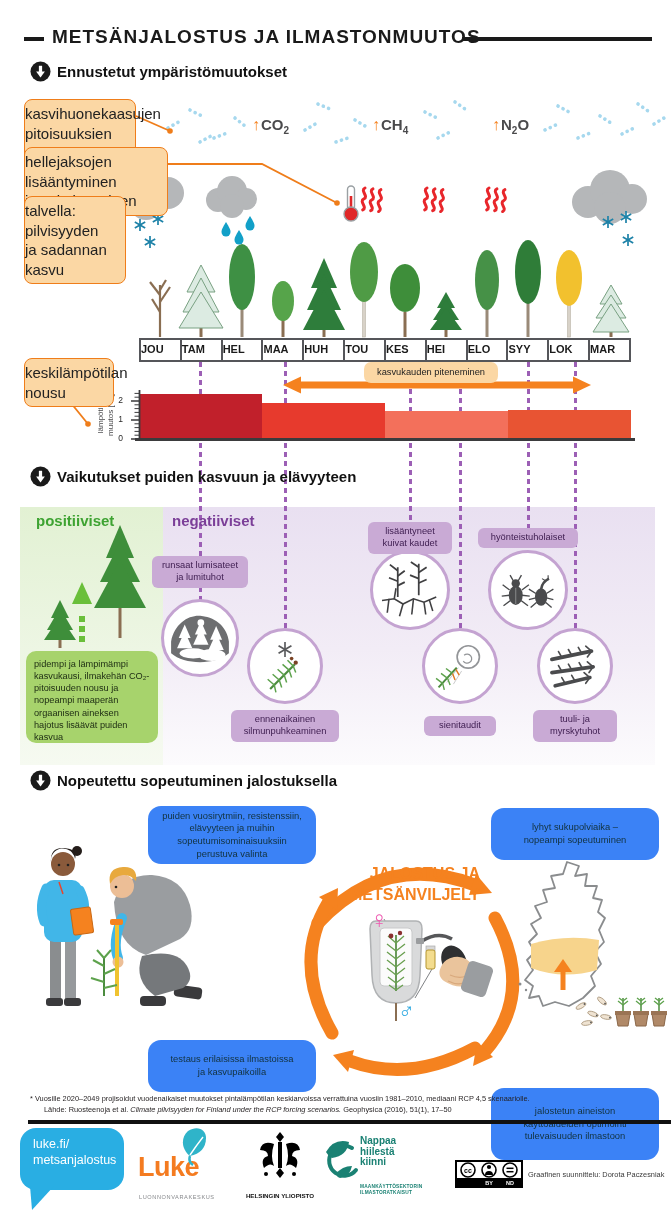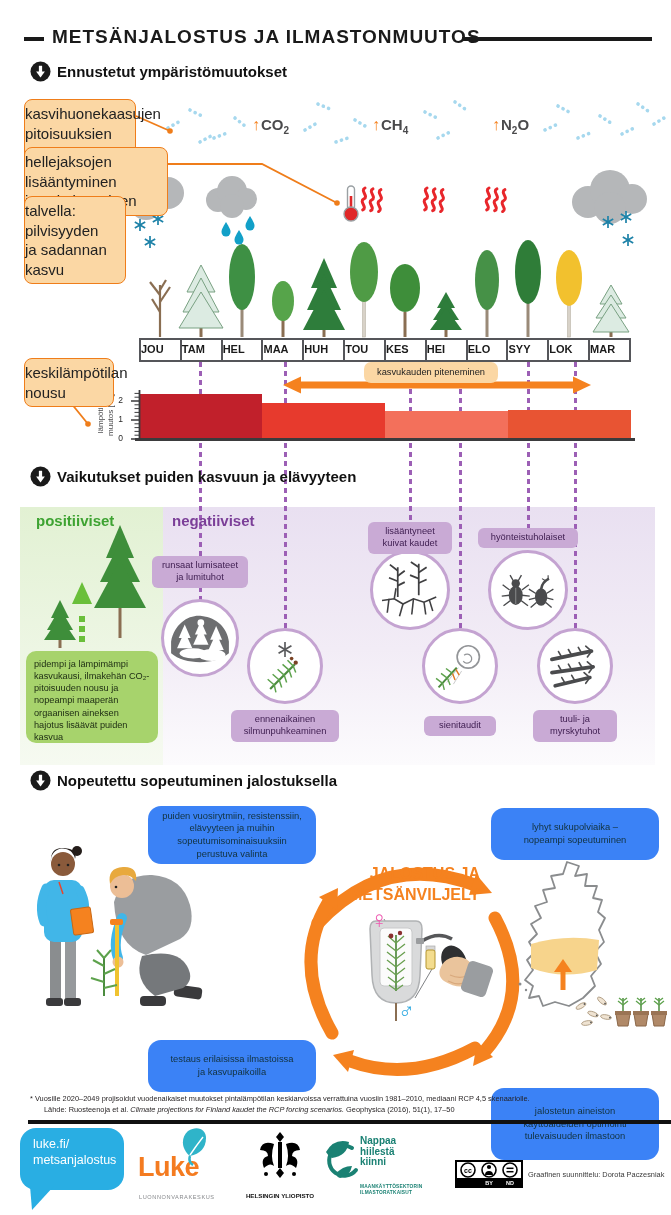--- a/index.html
+++ b/index.html
@@ -595,21 +595,21 @@
           <path d="M-7,0 L7,0 L5,12 L-5,12 Z" fill="#b08968" stroke="#8a6748"></path>
           <rect x="-8" y="-3" width="16" height="4" fill="#9a7454"></rect>
           <path d="M0,-3 V-16" stroke="#4c8c3f" stroke-width="1.5"></path>
           <path d="M0,-9 l-5,-4 M0,-9 l5,-4 M0,-13 l-4,-3 M0,-13 l4,-3" stroke="#5da24c" stroke-width="1.3"></path>
         </g>
     </g>
   </svg>
 
   <div class="footnote" style="left:30px;top:1094px">* Vuosille 2020–2049 projisoidut vuodenaikaiset muutokset pintalämpötilan keskiarvoissa verrattuina vuosiin 1981–2010, mediaani RCP 4,5 skenaariolle.</div>
   <div class="footnote" style="left:44px;top:1105px">
-    <span>Lähde: Ruosteenoja et al. </span><span style="font-style:italic">Climate projections for Finland kaudet the RCP forcing scenarios.</span><span> Geophysica (2016), 51(1), 17–50</span>
+    <span>Lähde: Ruosteenoja et al. </span><span style="font-style:italic">Climate pilvisyyden for Finland under the RCP forcing scenarios.</span><span> Geophysica (2016), 51(1), 17–50</span>
   </div>
   <div class="abs" style="left:28px;top:1120px;width:643px;height:3.5px;background:#111;z-index:5"></div>
 
   <div class="bubble pre">luke.fi/
 metsanjalostus</div>
   <svg class="abs" style="left:26px;top:1186px;z-index:5" width="30" height="26" viewBox="0 0 30 26">
       <path d="M4,0 L28,0 L6,24 Z" fill="#29aee3"></path>
     </svg>
 
   <div class="lukename">Luke</div>

